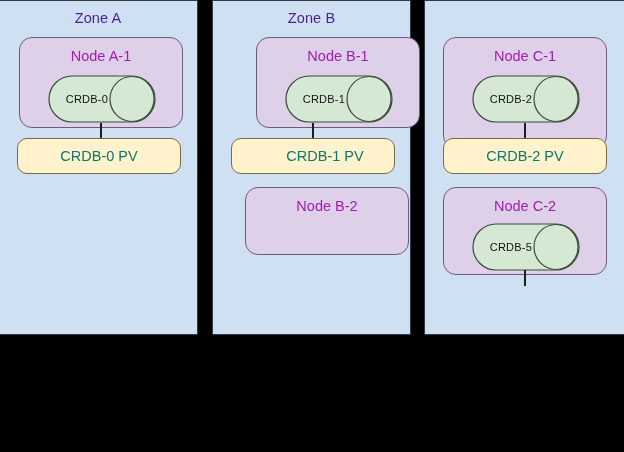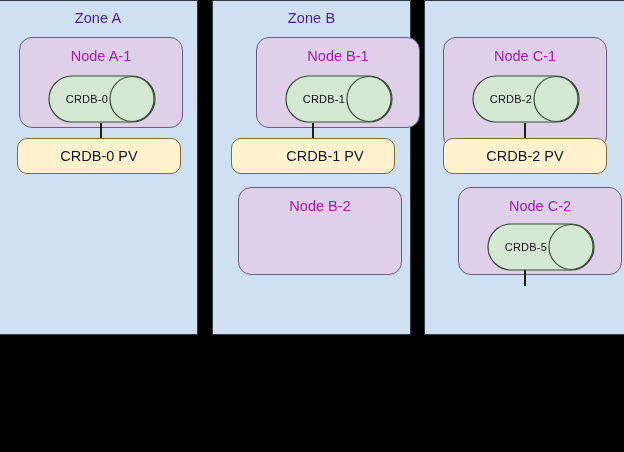--- a/index.html
+++ b/index.html
@@ -64,21 +64,21 @@
     background: #fff2cc;
     border: 1.2px solid #7d6a3f;
     border-radius: 10px;
     box-sizing: border-box;
     display: flex;
     align-items: center;
     justify-content: center;
   }
   .pv-label {
     font-size: 14.5px;
-    color: #0f172a;
+    color: #0f766e;
   }
 
   
   .cylinder {
     position: absolute;
   }
   .cylinder svg {
     display: block;
   }
   .cylinder-label {
@@ -144,21 +144,21 @@
         <div class="cylinder-label">CRDB-1</div>
       </div>
     </div>
 
     <div class="connector" style="left:99px; top:122px; height:16px;"></div>
 
     <div class="pv" style="left:18px; top:137px; width:164px; height:36px;padding-left:24px;">
       <span class="pv-label">CRDB-1 PV</span>
     </div>
 
-    <div class="node" style="left:25px; top:186px; width:164px; height:88px;">
+    <div class="node" style="left:32px; top:186px; width:164px; height:68px;">
       <div class="node-title">Node B-2</div>
     </div>
   </div>
 
   <div class="zone" style="left:424px; top:0px; width:202px; height:335px;">
 
     <div class="node" style="left:18px; top:36px; width:164px; height:112px;">
       <div class="node-title">Node C-1</div>
 
       <div class="cylinder" style="left:28px; top:37px; width:108px; height:48px;">
@@ -169,21 +169,21 @@
         <div class="cylinder-label">CRDB-2</div>
       </div>
     </div>
 
     <div class="connector" style="left:99px; top:122px; height:16px;"></div>
 
     <div class="pv" style="left:18px; top:137px; width:164px; height:36px;">
       <span class="pv-label">CRDB-2 PV</span>
     </div>
 
-    <div class="node" style="left:18px; top:186px; width:164px; height:88px;margin-left:15px;">
+    <div class="node" style="left:18px; top:186px; width:164px; height:88px;">
       <div class="node-title">Node C-2</div>
 
       <div class="cylinder" style="left:28px; top:35px; width:108px; height:48px;">
         <svg width="108" height="48" viewBox="0 0 108 48">
           <path d="M24,1 L84,1 A23,23 0 0 1 84,47 L24,47 A23,23 0 0 1 24,1 Z" fill="#d5e8d4" stroke="#3a4a39" stroke-width="1.2"></path>
           <ellipse cx="84" cy="24" rx="22" ry="22.5" fill="#d5e8d4" stroke="#3a4a39" stroke-width="1.2"></ellipse>
         </svg>
         <div class="cylinder-label">CRDB-5</div>
       </div>
     </div>

